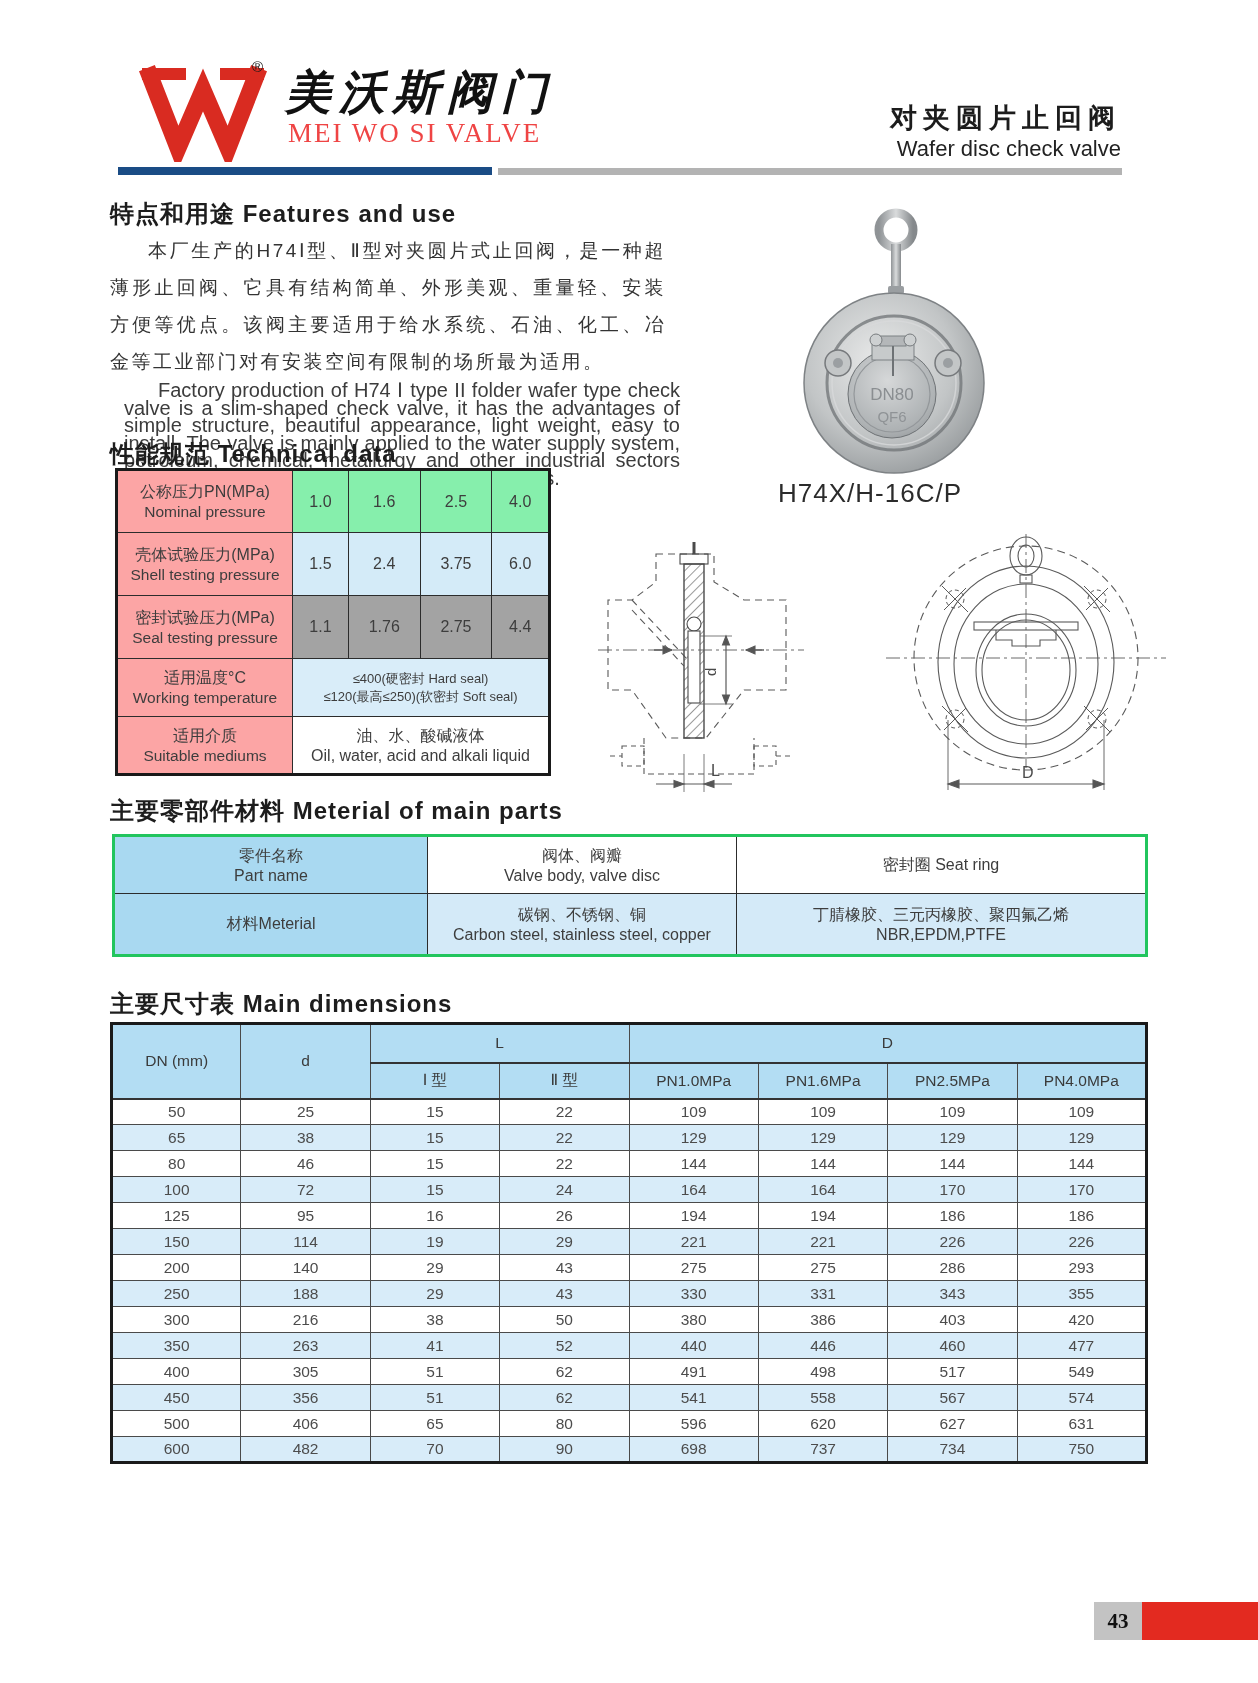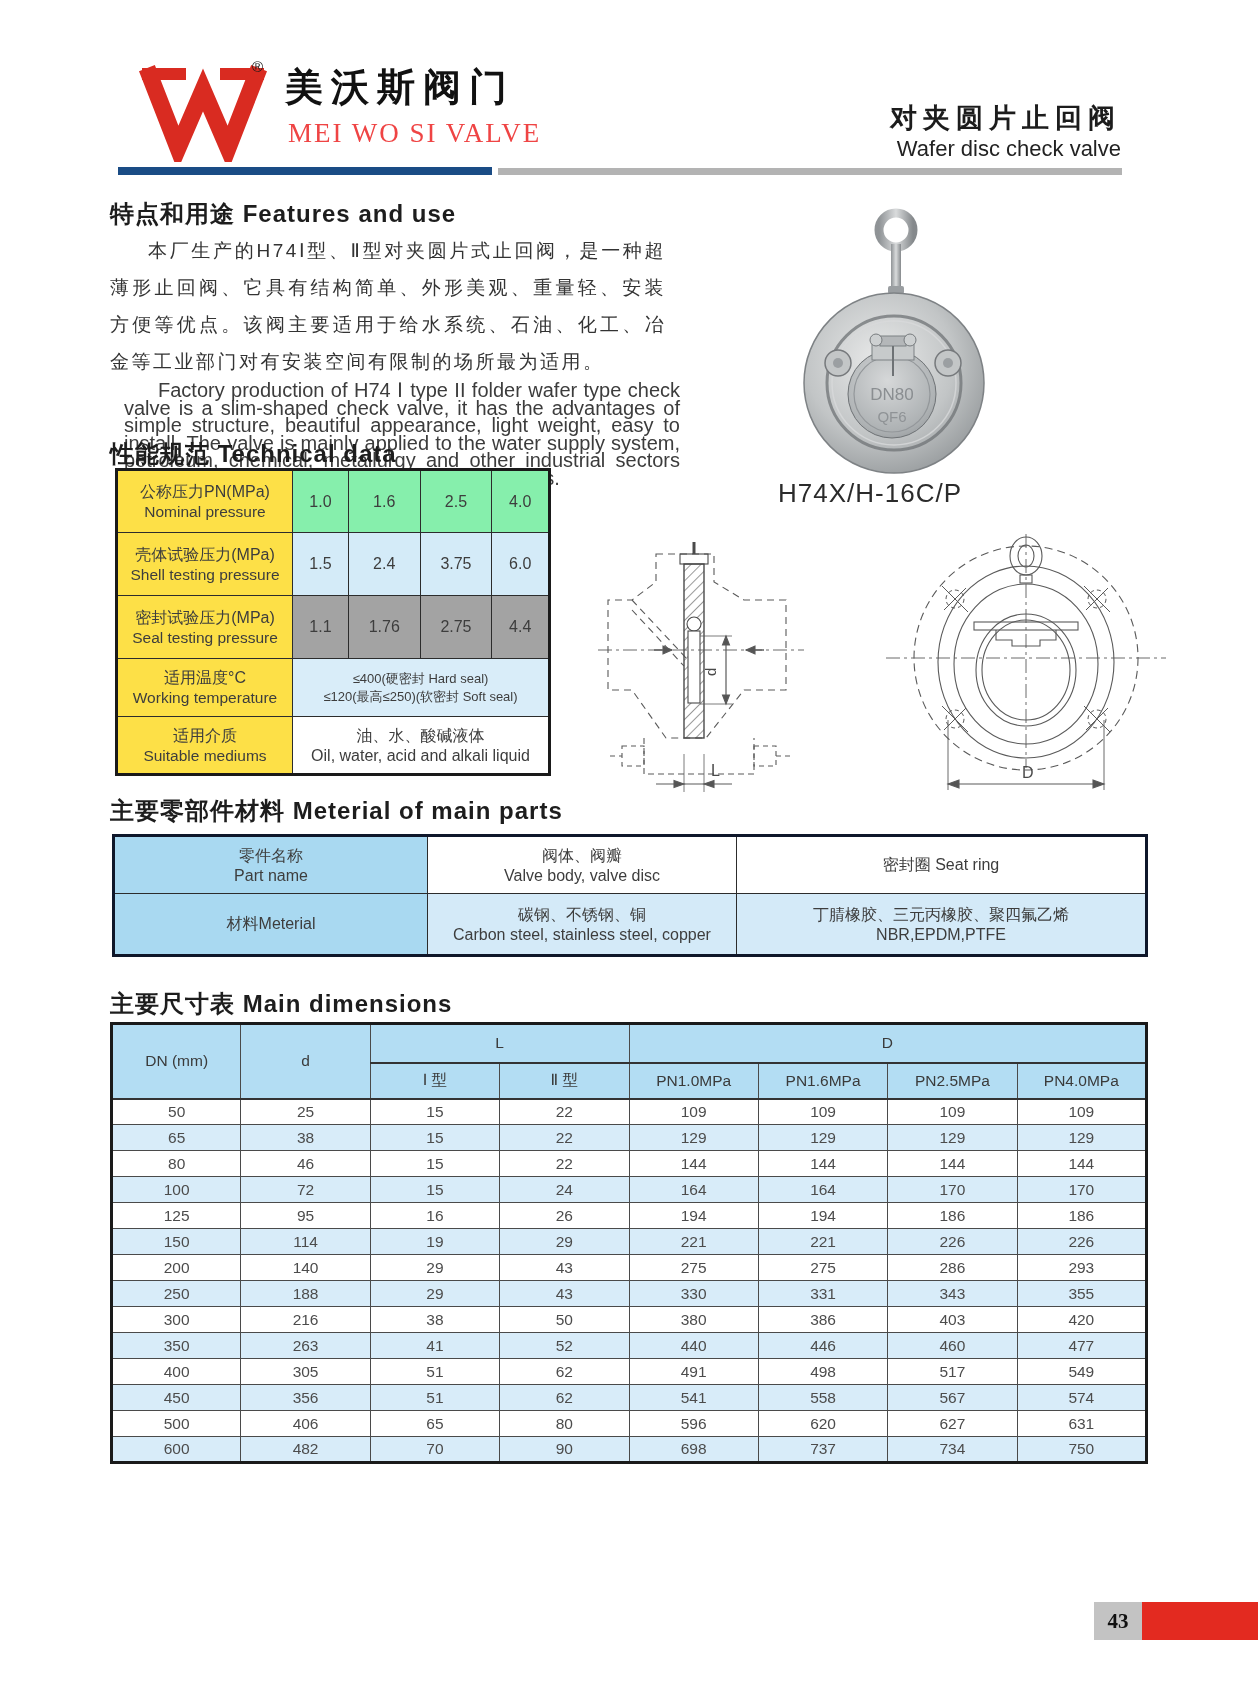--- a/index.html
+++ b/index.html
@@ -7,22 +7,22 @@
   body {
     width:1258px; height:1683px; position:relative;
     font-family:"Liberation Sans", sans-serif; color:#222;
     overflow:hidden;
   }
   .abs { position:absolute; }
 
   
   .logo-mark-wrap { left:138px; top:62px; width:130px; height:100px; }
   .reg-mark { left:252px; top:58px; font-size:15px; color:#1a1a1a; }
-  .brand-cn { left:285px; top:62px; font-size:38px; font-weight:bold; color:#111;
-              font-family:"Liberation Serif", serif; letter-spacing:8px; }
+  .brand-cn { left:285px; top:62px; font-size:46px; font-weight:bold; color:#111;
+              font-family:"Liberation Serif", serif; letter-spacing:8px; font-style:italic; }
   .brand-en { left:288px; top:118px; font-size:27px; color:#ef4444;
               font-family:"Liberation Serif", serif; letter-spacing:2px; }
   .bar-navy { left:118px; top:167px; width:374px; height:8px; background:#1a4c85; }
   .bar-gray-hdr { left:498px; top:168px; width:624px; height:7px; background:#b3b3b3; }
   .title-cn { right:137px; top:100px; font-size:27px; font-weight:bold; letter-spacing:6px; color:#1c1c1c; }
   .title-en { right:137px; top:136px; font-size:22px; color:#222;text-align:right; }
 
   
   .sec-heading { font-size:24px; font-weight:bold; color:#1d1d1d; letter-spacing:1px; }
   .features-heading { left:110px; top:198px; }
@@ -31,40 +31,40 @@
   .features-en { left:124px; top:345px; width:556px; font-size:20px; line-height:17.5px;
                  color:#3c3c3c; text-align:justify;margin-top:37px; }
   .features-en .ind { display:inline-block; width:34px; }
 
   
   .tech-heading { left:110px; top:438px; }
   table { border-collapse:collapse; }
   .tech-table { left:115px; top:468px; width:436px; border:3px solid #1a1a1a; }
   .tech-table td { border:1px solid #2c2c2c; text-align:center; vertical-align:middle;
                    font-size:16px; color:#3d3d3d; padding:2px 4px; }
-  .tech-table td.lbl { background:#fde047; width:176px; font-size:15.5px; }
+  .tech-table td.lbl { background:#fca5a5; width:176px; font-size:15.5px; }
   .tech-table td.lbl .cn { font-size:16px; }
   .tech-table tr.r1 td.val { background:#86efac; }
   .tech-table tr.r2 td.val { background:#d4ebf8; }
   .tech-table tr.r3 td.val { background:#a3a3a3; }
   .tech-table tr.r4 td.val { background:#d9edf9; font-size:13px; }
   .tech-table tr.r5 td.val { background:#fff; }
   .tech-table tr.r1 td, .tech-table tr.r2 td, .tech-table tr.r3 td { height:63px; }
   .tech-table tr.r4 td, .tech-table tr.r5 td { height:58px; }
 
   
   .valve-photo { left:710px; top:198px; }
   .model-label { left:740px; top:478px; width:260px; text-align:center;
                  font-size:26px; color:#2b2b2b; letter-spacing:1px; }
   .drawing-left { left:596px; top:540px; }
   .drawing-right { left:846px; top:534px; }
 
   
   .mat-heading { left:110px; top:795px; }
-  .mat-table { left:112px; top:834px; width:1036px; border:3px solid #0f172a; }
+  .mat-table { left:112px; top:834px; width:1036px; border:3px solid #22c55e; }
   .mat-table td { border:1px solid #2c2c2c; text-align:center; vertical-align:middle;
                   font-size:16px; color:#3d3d3d; padding:4px 8px; }
   .mat-table td.lbl { background:#a9d9f1; width:314px; }
   .mat-table tr.hrow td { height:58px; }
   .mat-table tr.drow td { height:62px; }
   .mat-table tr.drow td.val { background:#d4eaf8;margin-left:32px; }
   .mat-table td.c2 { width:309px; }
 
   
   .dim-heading { left:110px; top:988px; }

